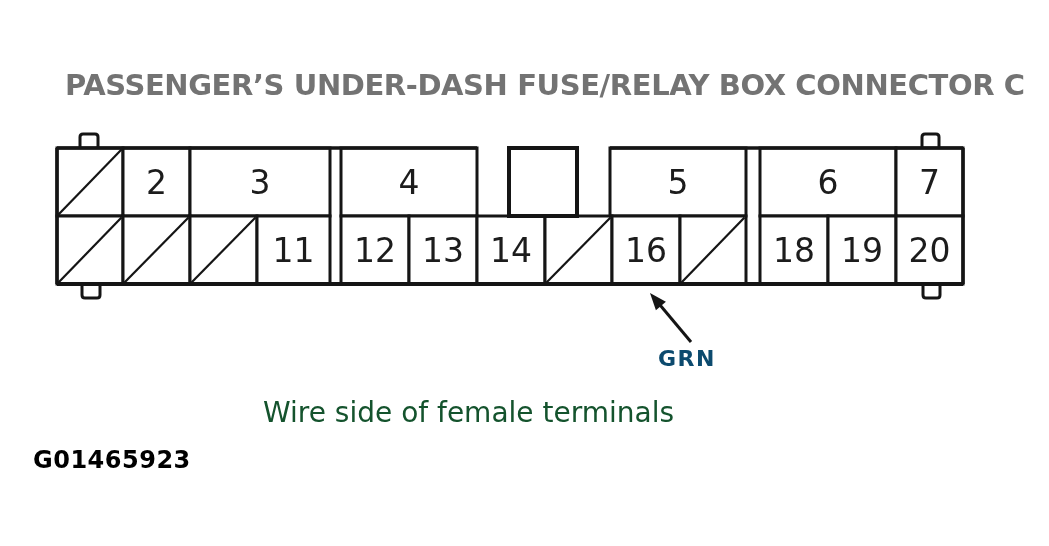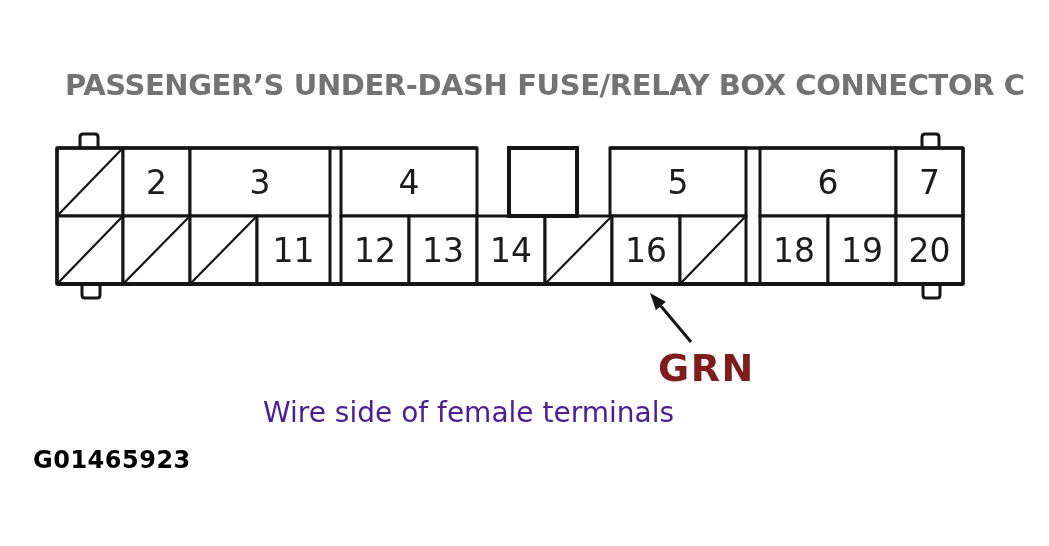--- a/index.html
+++ b/index.html
@@ -22,39 +22,39 @@
     white-space: nowrap;
     color: #737373;
     margin-left: 32px;
   }
   .caption {
     position: absolute;
     left: 263px;
     top: 396px;
     font-size: 28px;
     white-space: nowrap;
-    color: #4c1d95;
+    color: #14532d;
   }
   .figure-id {
     position: absolute;
     left: 33px;
     top: 446px;
     font-size: 24px;
     font-weight: bold;
     letter-spacing: 0.5px;
     color: #000000;
   }
   .grn-label {
     position: absolute;
     left: 658px;
     top: 346px;
-    font-size: 38px;
+    font-size: 22px;
     font-weight: bold;
     letter-spacing: 1.5px;
-    color: #7f1d1d;
+    color: #0c4a6e;
   }
   svg.connector { position: absolute; left: 0; top: 0; }
 </style>
 </head>
 <body>
 
 <div class="page">
 
   <div class="title">PASSENGER’S UNDER-DASH FUSE/RELAY BOX CONNECTOR C</div>
 

